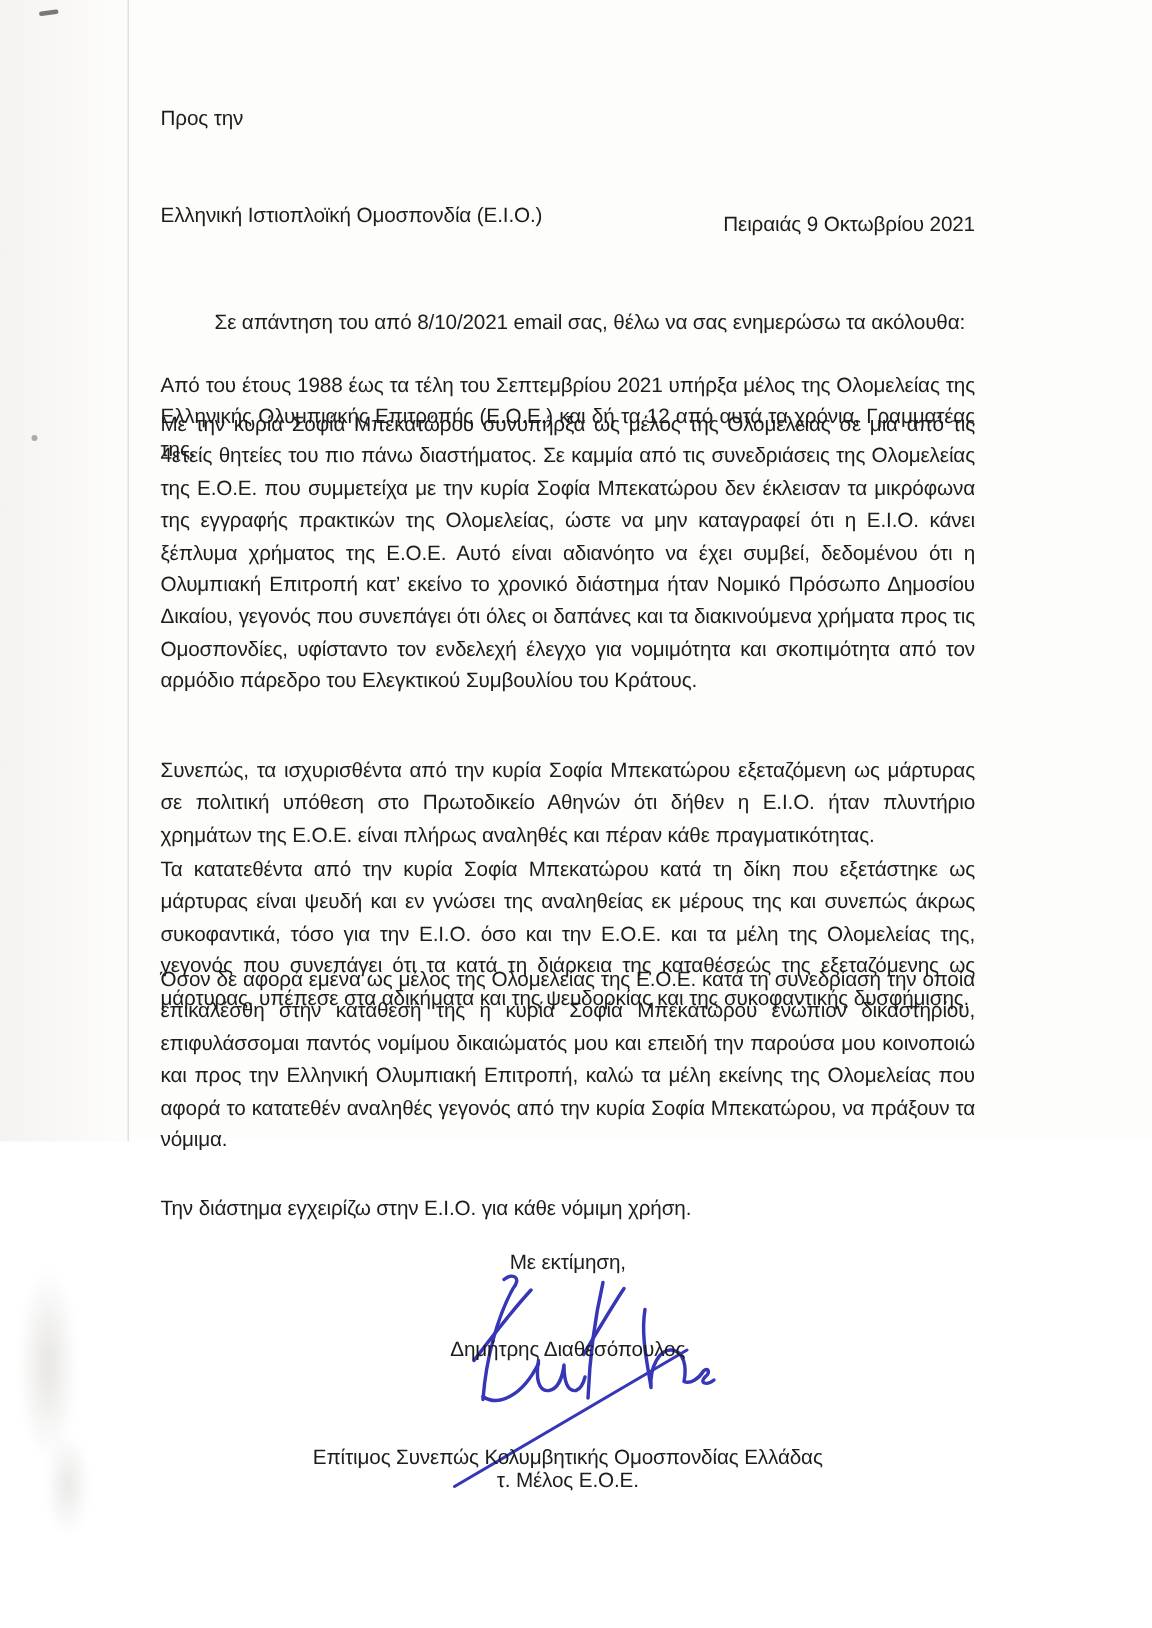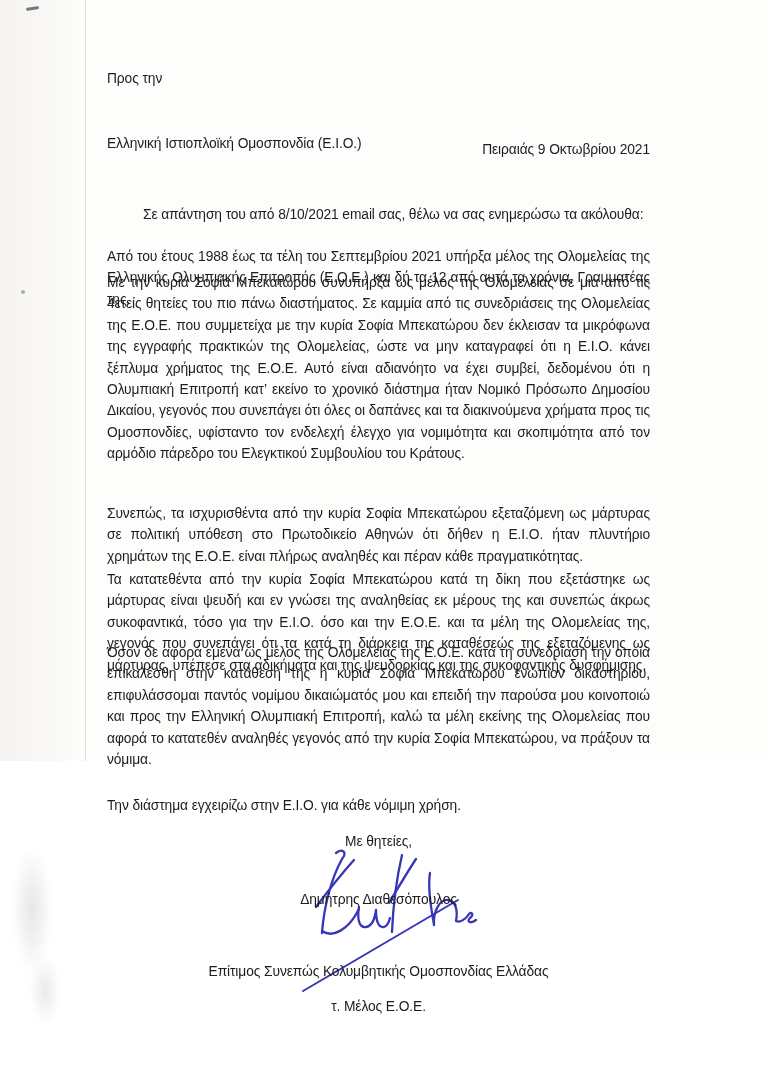--- a/index.html
+++ b/index.html
@@ -63,21 +63,21 @@
   .p1 { top: 204px; }
   .p2 { top: 246px; }
   .p3 { top: 272px; }
   .p4 { top: 483px; margin-top: 20px; }
   .p5 { top: 569px; }
   .p6 { top: 642px; }
   .p7 { top: 795px; }
   .closing { top: 831px; }
   .signer-name  { top: 889px; }
   .signer-title { top: 961px; }
-  .signer-role  { top: 996px; text-align: center; }
+  .signer-role  { top: 976px; text-align: center; }
   
   .signature {
     position: absolute; left: 280px; top: 843px;
     width: 200px; height: 160px;
     pointer-events: none;
   }
   .signature svg { width: 100%; height: 100%; display: block; }
 </style>
 </head>
 <body>
@@ -98,21 +98,21 @@
 
 
   <p class="blk indent p1">Σε απάντηση του από 8/10/2021 email σας, θέλω να σας ενημερώσω τα ακόλουθα:</p>
   <p class="blk just p2">Από του έτους 1988 έως τα τέλη του Σεπτεμβρίου 2021 υπήρξα μέλος της Ολομελείας της Ελληνικής Ολυμπιακής Επιτροπής (Ε.Ο.Ε.) και δή τα 12 από αυτά τα χρόνια, Γραμματέας της.</p>
   <p class="blk just p3">Με την κυρία Σοφία Μπεκατώρου συνυπήρξα ως μέλος της Ολομελείας σε μια από τις 4ετείς θητείες του πιο πάνω διαστήματος. Σε καμμία από τις συνεδριάσεις της Ολομελείας της Ε.Ο.Ε. που συμμετείχα με την κυρία Σοφία Μπεκατώρου δεν έκλεισαν τα μικρόφωνα της εγγραφής πρακτικών της Ολομελείας, ώστε να μην καταγραφεί ότι η Ε.Ι.Ο. κάνει ξέπλυμα χρήματος της Ε.Ο.Ε. Αυτό είναι αδιανόητο να έχει συμβεί, δεδομένου ότι η Ολυμπιακή Επιτροπή κατ’ εκείνο το χρονικό διάστημα ήταν Νομικό Πρόσωπο Δημοσίου Δικαίου, γεγονός που συνεπάγει ότι όλες οι δαπάνες και τα διακινούμενα χρήματα προς τις Ομοσπονδίες, υφίσταντο τον ενδελεχή έλεγχο για νομιμότητα και σκοπιμότητα από τον αρμόδιο πάρεδρο του Ελεγκτικού Συμβουλίου του Κράτους.</p>
   <p class="blk just p4">Συνεπώς, τα ισχυρισθέντα από την κυρία Σοφία Μπεκατώρου εξεταζόμενη ως μάρτυρας σε πολιτική υπόθεση στο Πρωτοδικείο Αθηνών ότι δήθεν η Ε.Ι.Ο. ήταν πλυντήριο χρημάτων της Ε.Ο.Ε. είναι πλήρως αναληθές και πέραν κάθε πραγματικότητας.</p>
   <p class="blk just p5">Τα κατατεθέντα από την κυρία Σοφία Μπεκατώρου κατά τη δίκη που εξετάστηκε ως μάρτυρας είναι ψευδή και εν γνώσει της αναληθείας εκ μέρους της και συνεπώς άκρως συκοφαντικά, τόσο για την Ε.Ι.Ο. όσο και την Ε.Ο.Ε. και τα μέλη της Ολομελείας της, γεγονός που συνεπάγει ότι τα κατά τη διάρκεια της καταθέσεώς της εξεταζόμενης ως μάρτυρας, υπέπεσε στα αδικήματα και της ψευδορκίας και της συκοφαντικής δυσφήμισης.</p>
   <p class="blk just p6">Όσον δε αφορά εμένα ως μέλος της Ολομελείας της Ε.Ο.Ε. κατά τη συνεδρίαση την οποία επικαλέσθη στην κατάθεσή της η κυρία Σοφία Μπεκατώρου ενώπιον δικαστηρίου, επιφυλάσσομαι παντός νομίμου δικαιώματός μου και επειδή την παρούσα μου κοινοποιώ και προς την Ελληνική Ολυμπιακή Επιτροπή, καλώ τα μέλη εκείνης της Ολομελείας που αφορά το κατατεθέν αναληθές γεγονός από την κυρία Σοφία Μπεκατώρου, να πράξουν τα νόμιμα.</p>
   <p class="blk p7">Την διάστημα εγχειρίζω στην Ε.Ι.Ο. για κάθε νόμιμη χρήση.</p>
 
-  <div class="blk center closing">Με θητείες,</div>
+  <div class="blk center closing">Με εκτίμηση,</div>
 
   <div class="signature">
     <svg viewBox="0 0 200 160" fill="none" stroke="#3636b6" stroke-width="2.3" stroke-linecap="round" stroke-linejoin="round">
 
       <path d="M 56,10 C 62,5 68,9 62,16 C 52,34 44,62 42,90"></path>
       <path d="M 36,64 C 48,48 64,28 74,17"></path>
 
       <path d="M 42,88 C 52,95 68,88 79,66"></path>
       <path d="M 79,64 C 77,76 79,85 86,84 C 92,83 95,75 96,67 C 96,77 98,85 104,84 C 107,83 109,79 110,75"></path>
 

